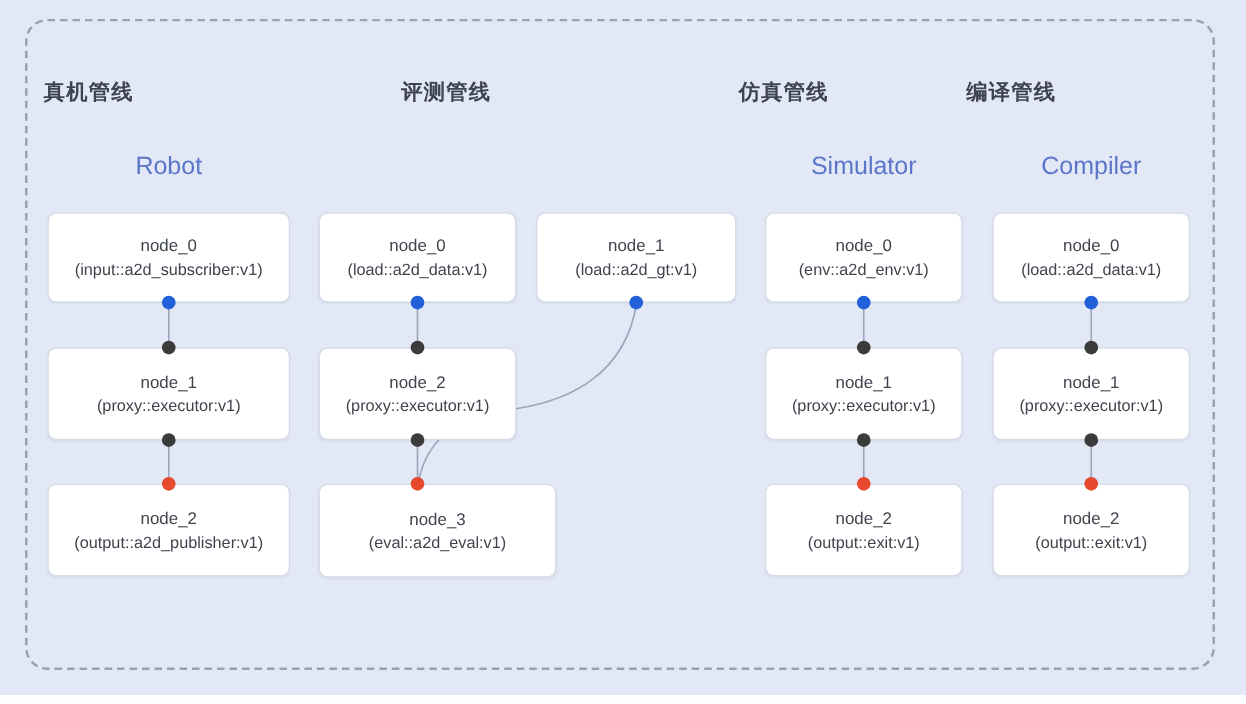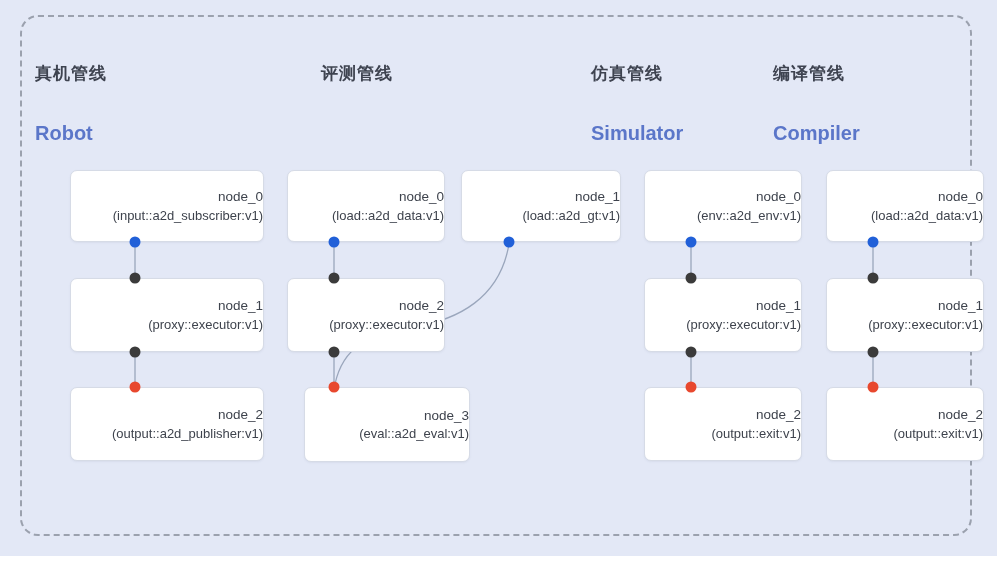--- a/index.html
+++ b/index.html
@@ -25,29 +25,28 @@
   .ports-layer{z-index:3;}
   .edge{fill:none;stroke:var(--edge);stroke-width:1.3px;}
   .port-in{fill:var(--input-port);}
   .port-mid{fill:var(--proxy-port);}
   .port-out{fill:var(--output-port);}
   .title-zh{
     position:absolute;top:62px;width:200px;
     font-size:17px;font-weight:700;color:var(--title-zh-color);letter-spacing:1px;
   }
   .title-en{
-    position:absolute;top:122px;width:200px;text-align:left;
-    font-size:20px;font-weight:700;color:var(--title-en-color);
+    position:absolute;top:122px;width:200px;text-align:center;
+    font-size:20px;font-weight:400;color:var(--title-en-color);
   }
   .node{
     position:absolute;z-index:2;box-sizing:border-box;
     background:var(--node-bg);border:1px solid var(--node-border);border-radius:7px;
-    display:flex;flex-direction:column;align-items:flex-end;justify-content:center;gap:5px;
+    display:flex;flex-direction:column;align-items:center;justify-content:center;gap:5px;
     box-shadow:0 1px 2px rgba(120,130,160,0.10);
-    margin-left:32px;
   }
   .nname{font-size:13.5px;color:var(--node-text);line-height:1;}
   .ndetail{font-size:13px;color:var(--node-text);line-height:1;}
 </style>
 </head>
 <body>
 
 <div class="stage">
 
   <div class="dashed-frame"></div>
@@ -91,21 +90,21 @@
     <span class="ndetail">(load::a2d_data:v1)</span>
   </div>
   <div class="node" style="left:429px;top:170px;width:160px;height:72px">
     <span class="nname">node_1</span>
     <span class="ndetail">(load::a2d_gt:v1)</span>
   </div>
   <div class="node" style="left:255px;top:278px;width:158px;height:74px">
     <span class="nname">node_2</span>
     <span class="ndetail">(proxy::executor:v1)</span>
   </div>
-  <div class="node" style="left:272px;top:387px;width:166px;height:75px">
+  <div class="node" style="left:255px;top:387px;width:190px;height:75px">
     <span class="nname">node_3</span>
     <span class="ndetail">(eval::a2d_eval:v1)</span>
   </div>
 
   <div class="node" style="left:612px;top:170px;width:158px;height:72px">
     <span class="nname">node_0</span>
     <span class="ndetail">(env::a2d_env:v1)</span>
   </div>
   <div class="node" style="left:612px;top:278px;width:158px;height:74px">
     <span class="nname">node_1</span>

